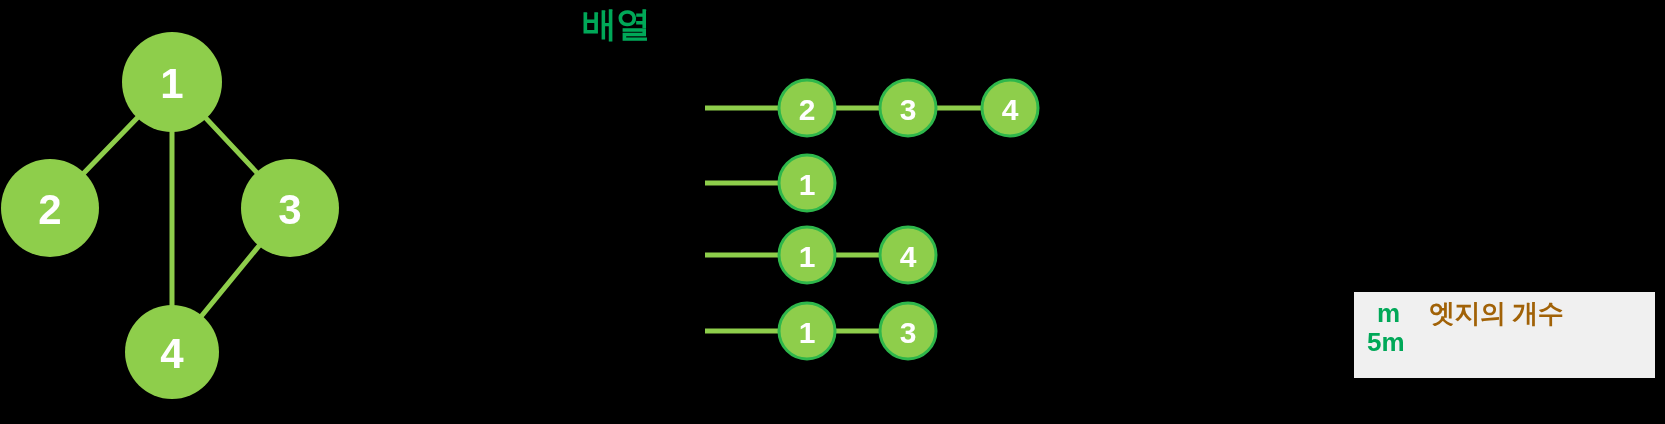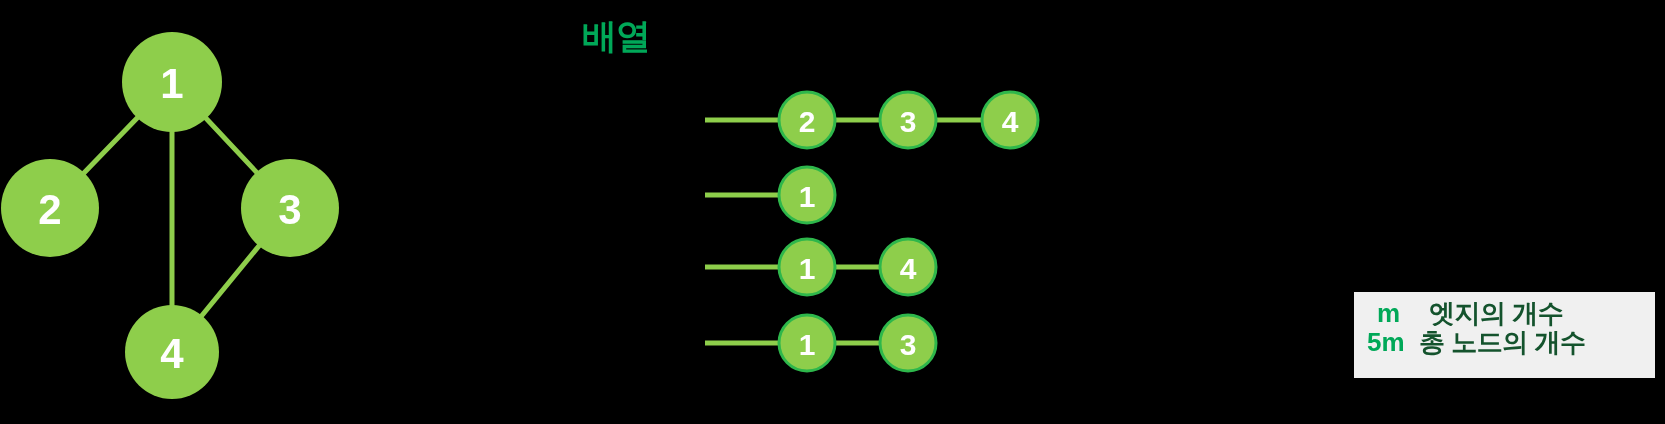--- a/index.html
+++ b/index.html
@@ -37,21 +37,21 @@
     font-weight: bold;
     fill: #ffffff;
     text-anchor: middle;
     dominant-baseline: central;
   }
 
   
   #array-panel {
     position: absolute;
     left: 560px;
-    top: 12px;
+    top: 0;
     width: 560px;
     height: 304px;
   }
   #array-title {
     position: absolute;
     left: 22px;
     top: 6px;
     font-size: 35px;
     font-weight: bold;
     color: #00A858;
@@ -93,21 +93,21 @@
   .legend-sym {
     color: #00A858;
     font-weight: bold;
     font-size: 26px;
     width: 52px;
     flex: 0 0 52px;
     text-align: left;
   }
   .legend-row.row-m .legend-sym { padding-left: 10px; }
   .legend-desc {
-    color: #14532d;
+    color: #a16207;
     font-weight: bold;
     font-size: 26px;
     letter-spacing: -0.5px;
   }
 </style>
 </head>
 <body>
 
 <div id="stage">
 
@@ -196,17 +196,16 @@
     </svg>
   </div>
 
   <div id="legend-box">
     <div class="legend-row row-m">
       <span class="legend-sym">m</span>
       <span class="legend-desc">엣지의 개수</span>
     </div>
     <div class="legend-row row-2m">
       <span class="legend-sym">5m</span>
-      <span class="legend-desc">총 노드의 개수</span>
     </div>
   </div>
 
 </div>
 
 </body></html>

